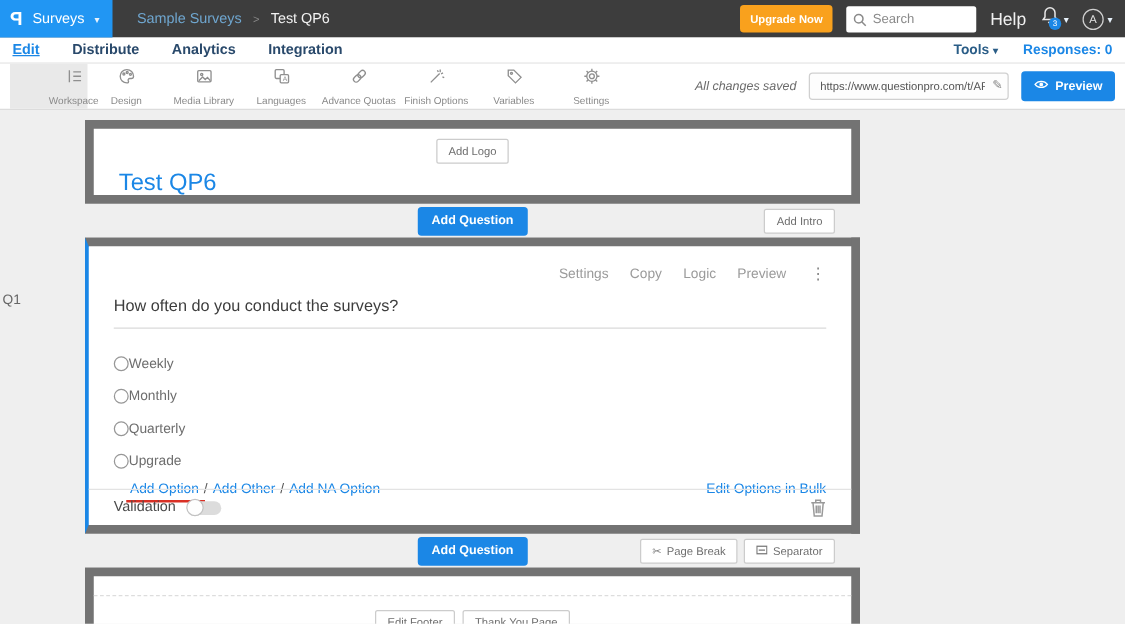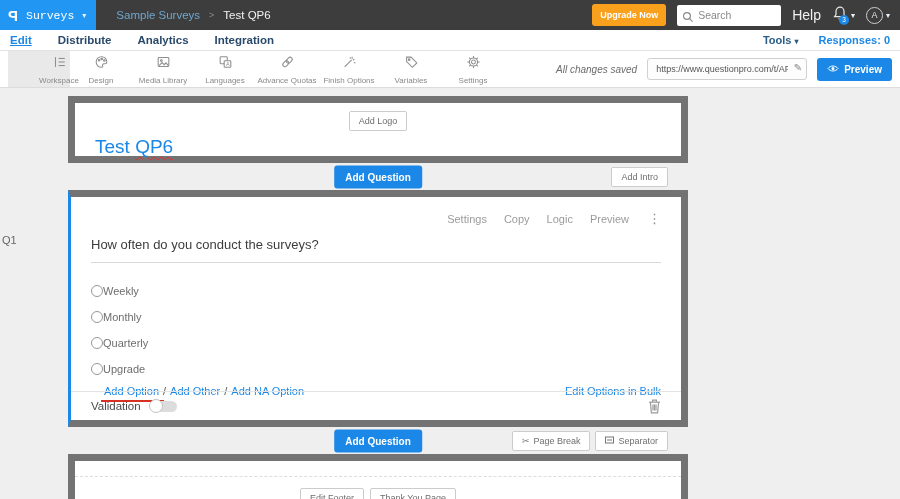--- a/index.html
+++ b/index.html
@@ -4,21 +4,21 @@
 <style>
   * { margin:0; padding:0; box-sizing:border-box; }
   html,body { width:900px; height:499px; overflow:hidden; background:#efefef;
               font-family:"Liberation Sans", sans-serif; }
 
   
   .topbar { height:30px; background:#3d3d3d; display:flex; align-items:center; color:#fff; }
   .logo-block { height:30px; background:#2196f3; display:flex; align-items:center;
                 padding:0 10px 0 8px; gap:8px; cursor:pointer; }
   .logo-p { font-weight:700; font-size:15px; transform:scaleX(-1); display:inline-block; }
-  .app-menu-label { font-size:11.5px;font-family:Liberation Mono, monospace; }
+  .app-menu-label { font-size:11.5px; }
   .caret { font-size:8px; color:#e8f2fb; }
   .breadcrumb { display:flex; align-items:center; gap:9px; margin-left:20px; font-size:11.5px; }
   .crumb-parent { color:#6fa6cf; }
   .crumb-sep { color:#8a8a8a; font-size:9px; }
   .crumb-current { color:#f2f2f2; }
   .topbar-right { margin-left:auto; display:flex; align-items:center; gap:11px; padding-right:10px; }
   .upgrade-btn { background:#f9a11d; color:#fff; font-size:9px; font-weight:700;
                  border:none; border-radius:3px; padding:6px 8px; cursor:pointer; }
   .search-wrap { position:relative; }
   .search-wrap input { width:104px; height:21px; border:none; border-radius:2px;
@@ -67,21 +67,21 @@
   .main { position:relative; height:411px; background:#efefef; }
   .q-label { position:absolute; left:2px; top:138px; font-size:11px; color:#666; }
   .column { margin-left:68px; width:620px; }
   .card { background:#fff; border:7px solid #737373; }
   .header-card { margin-top:8px; height:67px; }
   .addlogo-row { display:flex; justify-content:center; padding-top:8px; }
   .btn-light { background:#fff; border:1px solid #ccc; border-radius:2px; color:#6e6e6e;
                font-size:9px; padding:4px 9px; cursor:pointer; white-space:nowrap;
                display:inline-flex; align-items:center; gap:4px; }
   .title-row { padding:5px 0 0 20px; font-size:19px; color:#1b87e6; }
-  .title-marked { text-decoration:underline; text-decoration-style:wavy;
+  .title-marked { text-decoration-style:wavy;
                   text-decoration-color:#e03131; text-underline-offset:3px;
                   text-decoration-thickness:1px; }
   .btn-primary { background:#1b87e6; color:#fff; border:none; border-radius:3px;
                  font-size:10px; font-weight:700; padding:6px 11px; cursor:pointer; }
   .gap-row { height:27px; position:relative; }
   .center-btn { position:absolute; left:50%; top:50%; transform:translate(-50%,-50%); }
   .right-btns { position:absolute; right:20px; top:50%; transform:translateY(-50%);
                 display:flex; gap:5px; }
 
   .question-card { height:237px; border-left:3px solid #1b87e6; position:relative;

